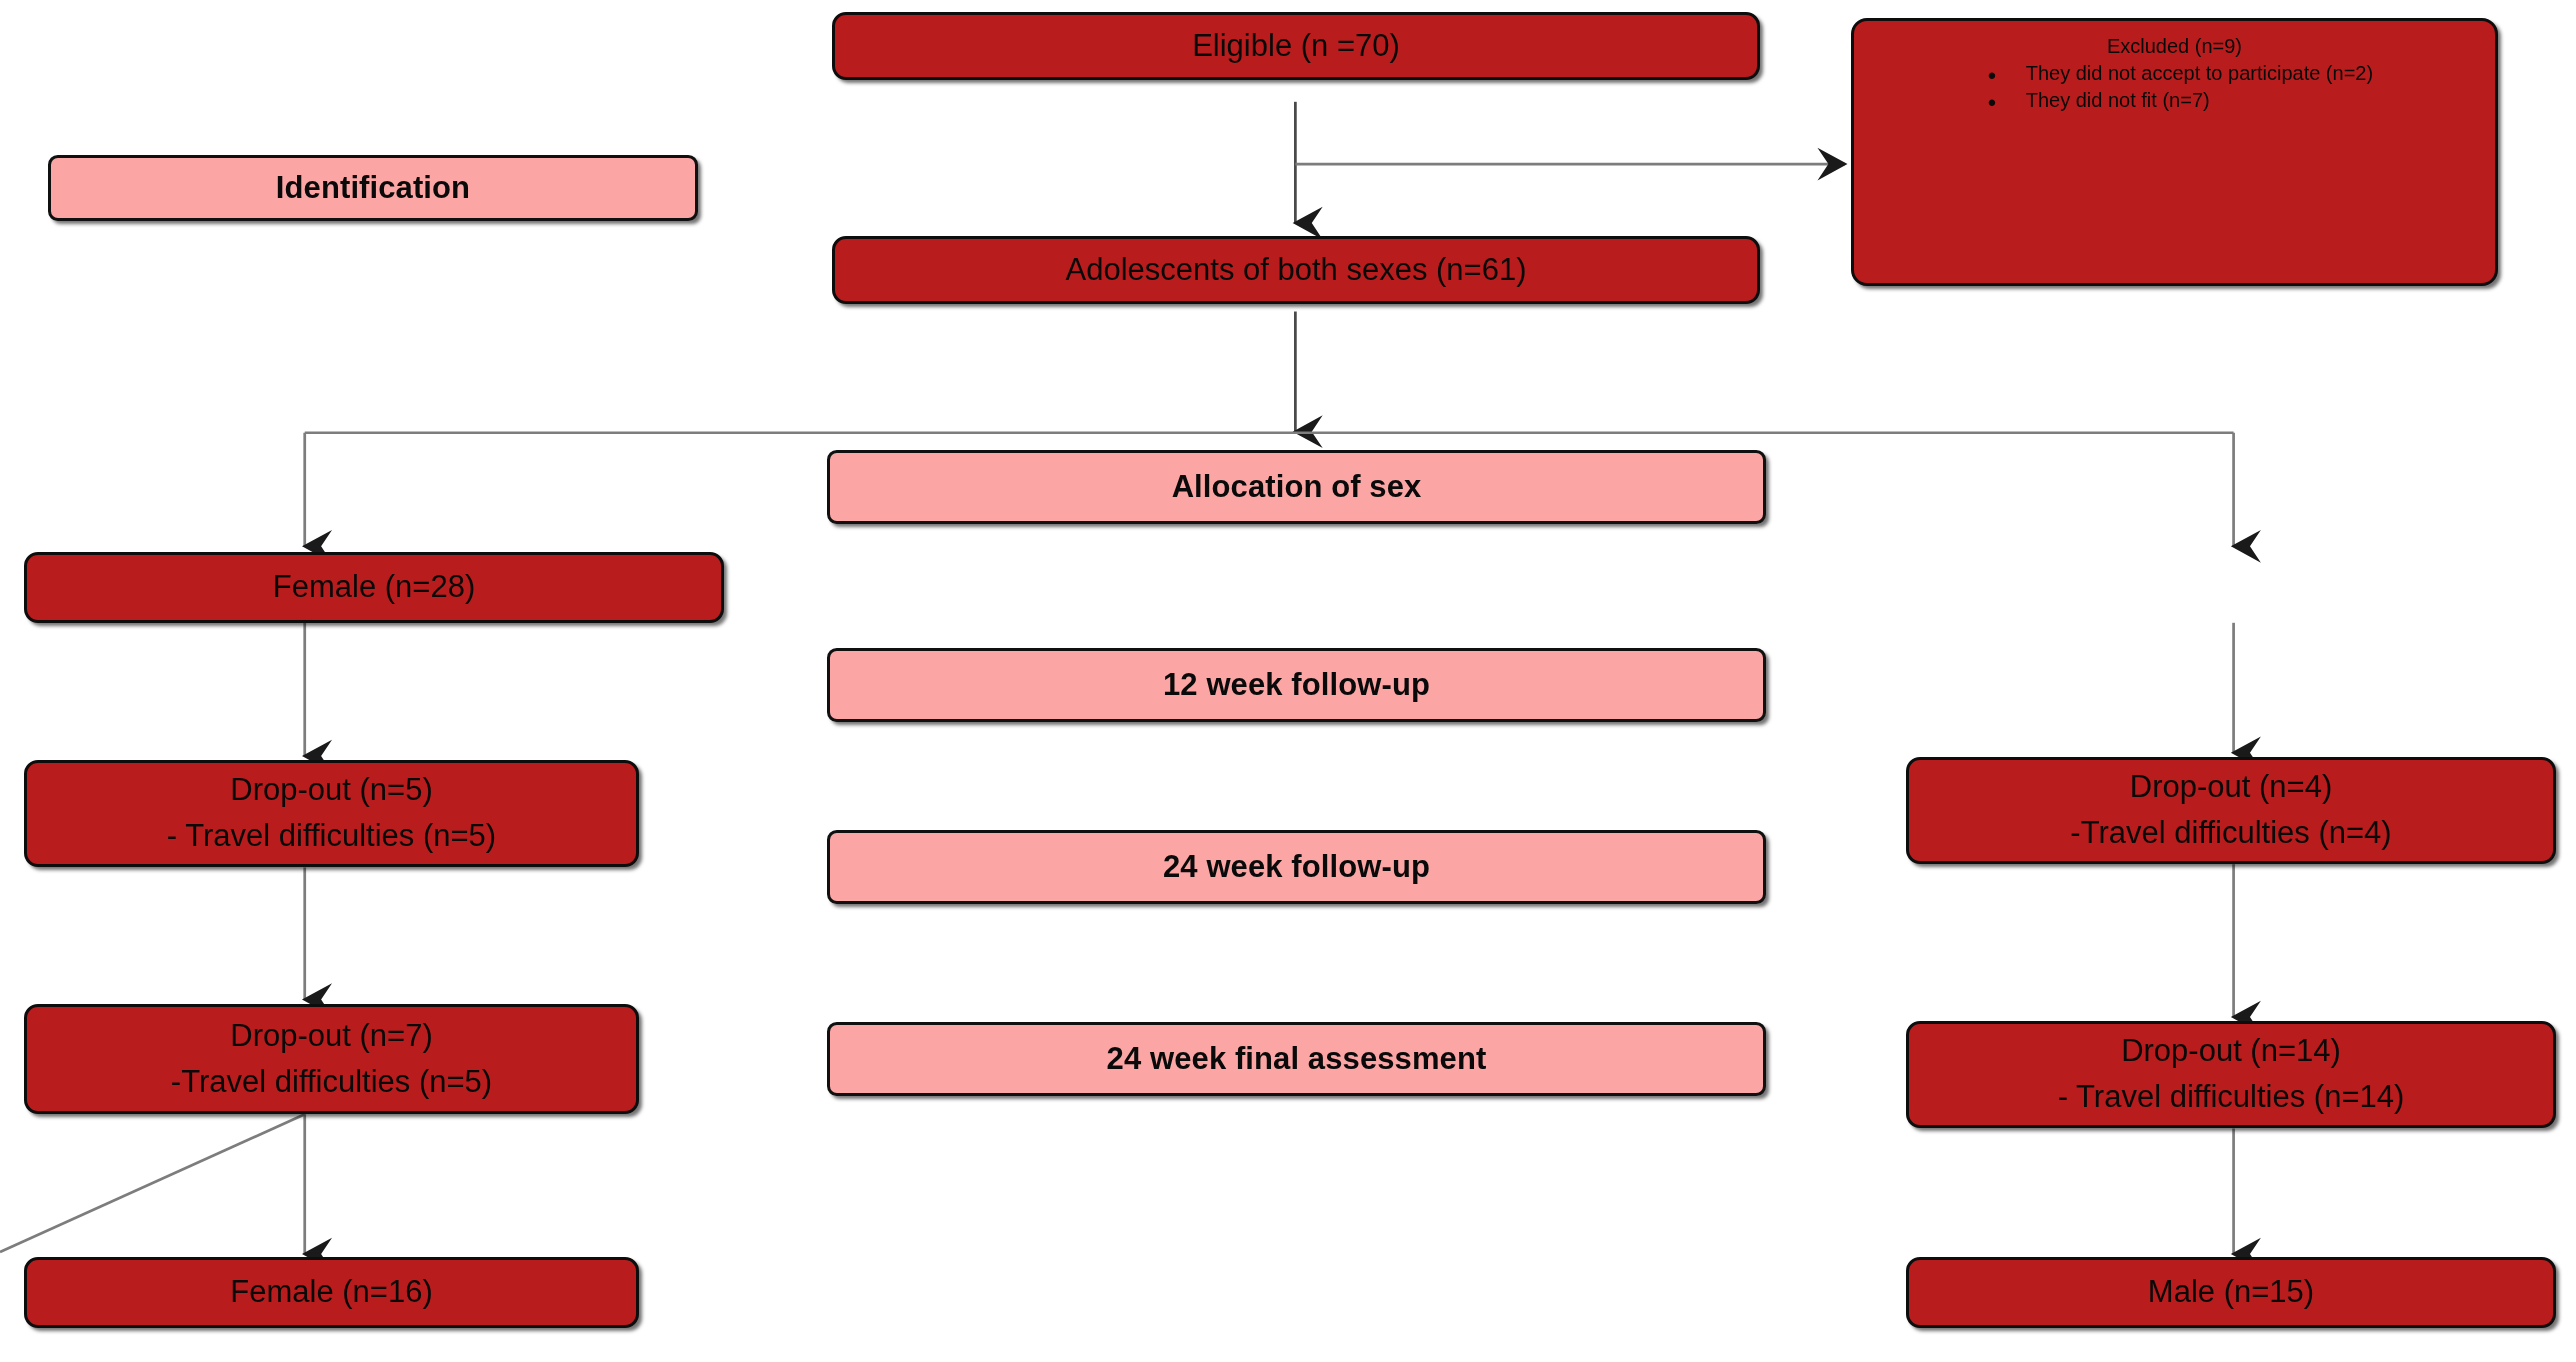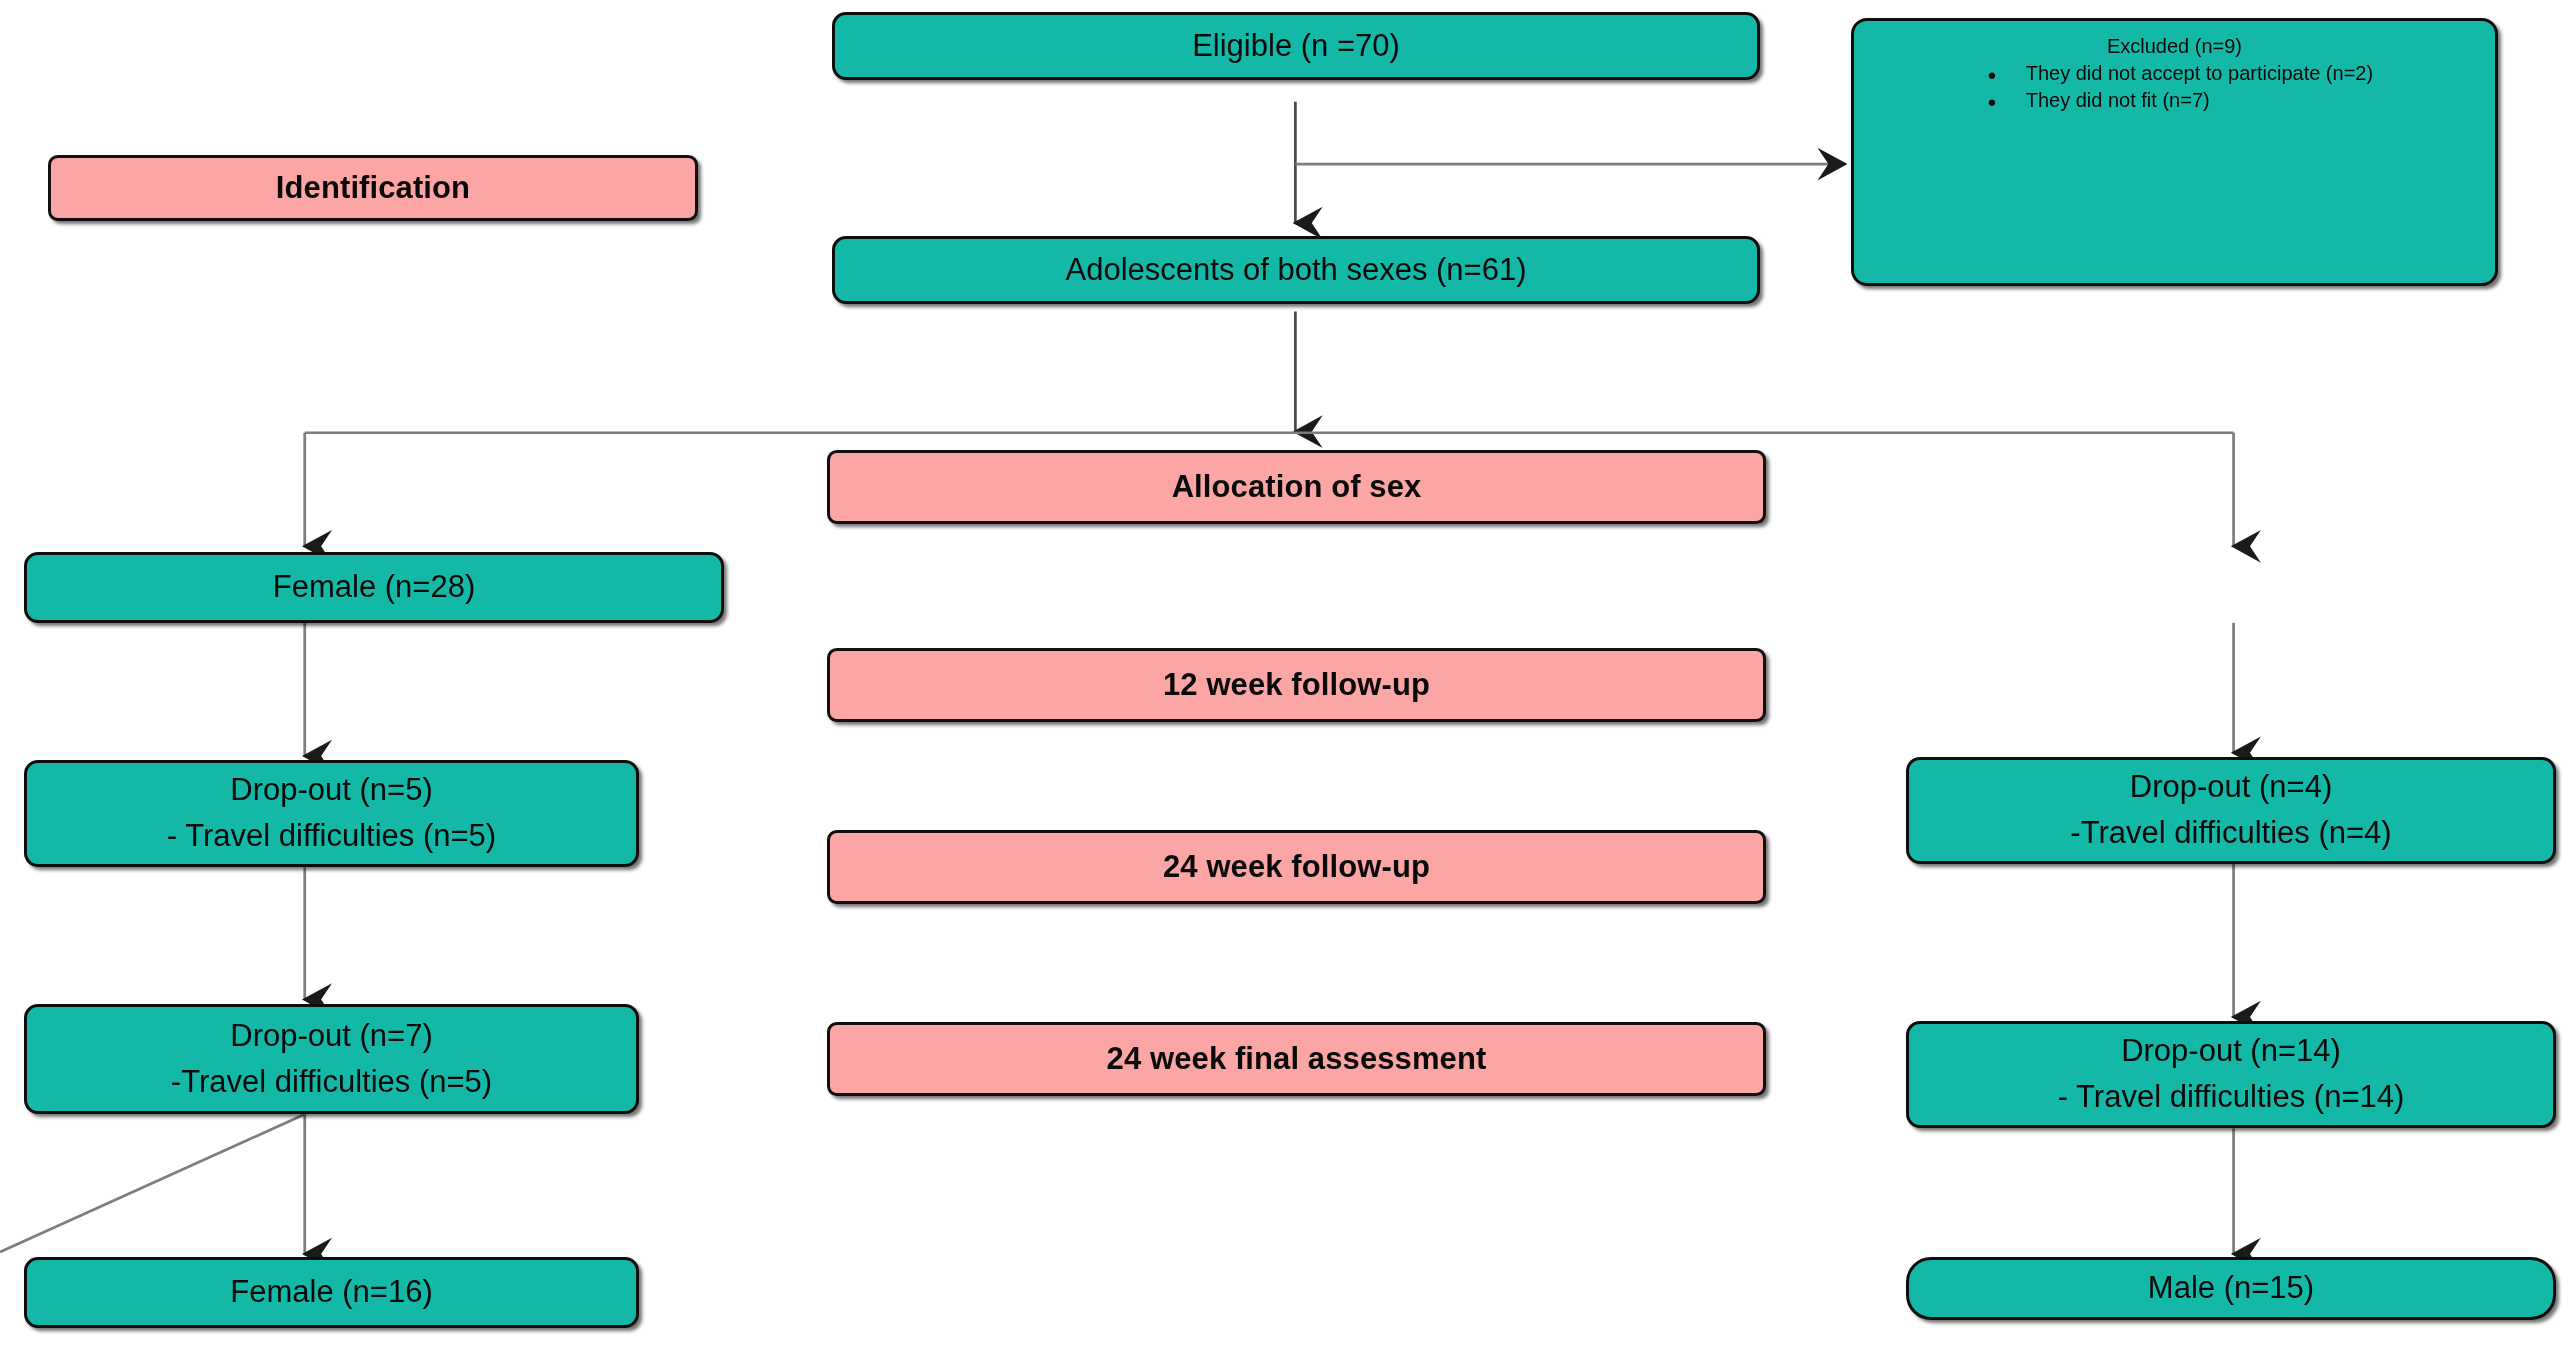--- a/index.html
+++ b/index.html
@@ -26,21 +26,21 @@
     height: 1363px;
     pointer-events: none;
   }
 
   
   .node {
     position: absolute;
     box-sizing: border-box;
     border: 3.8px solid #0d0d0d;
     border-radius: 14px;
-    background: #14b8a6;
+    background: #b91c1c;
     display: flex;
     flex-direction: column;
     align-items: center;
     justify-content: center;
     text-align: center;
     color: #0a0a0a;
     box-shadow: 3.3px 3.8px 3.8px -1.1px rgba(0,0,0,0.55);
     line-height: 1.18;
   }
   .node .line {
@@ -200,18 +200,18 @@
   <div class="node plain two-line" style="left:1906px; top:757px; width:650px; height:107px;">
     <span class="line">Drop-out (n=4)</span>
     <span class="line">-Travel difficulties (n=4)</span>
   </div>
 
   <div class="node plain two-line" style="left:1906px; top:1021px; width:650px; height:107px;">
     <span class="line">Drop-out (n=14)</span>
     <span class="line">- Travel difficulties (n=14)</span>
   </div>
 
-  <div class="node plain" style="left:1906px; top:1257px; width:650px; height:63px;border-radius:25px;">
+  <div class="node plain" style="left:1906px; top:1257px; width:650px; height:71px;">
     <span class="line">Male (n=15)</span>
   </div>
 
 </div>
 
 
 </body></html>

